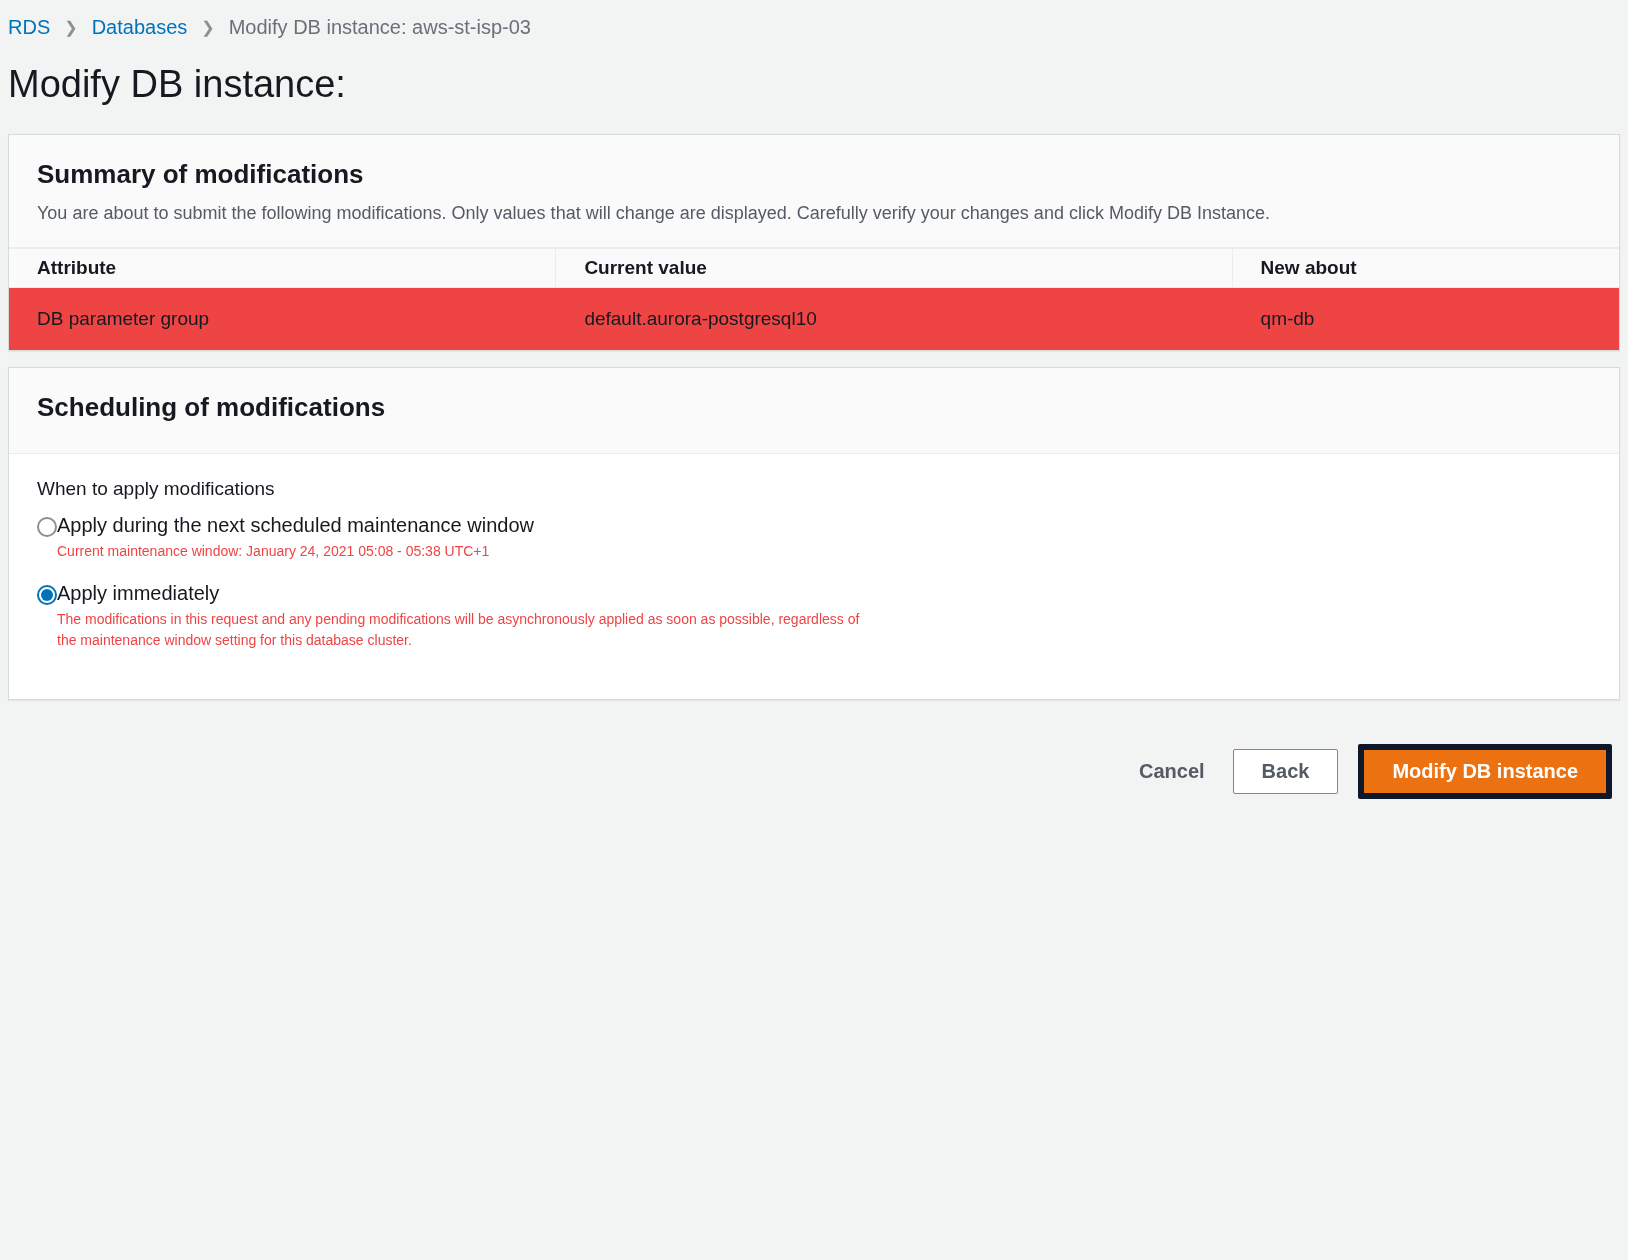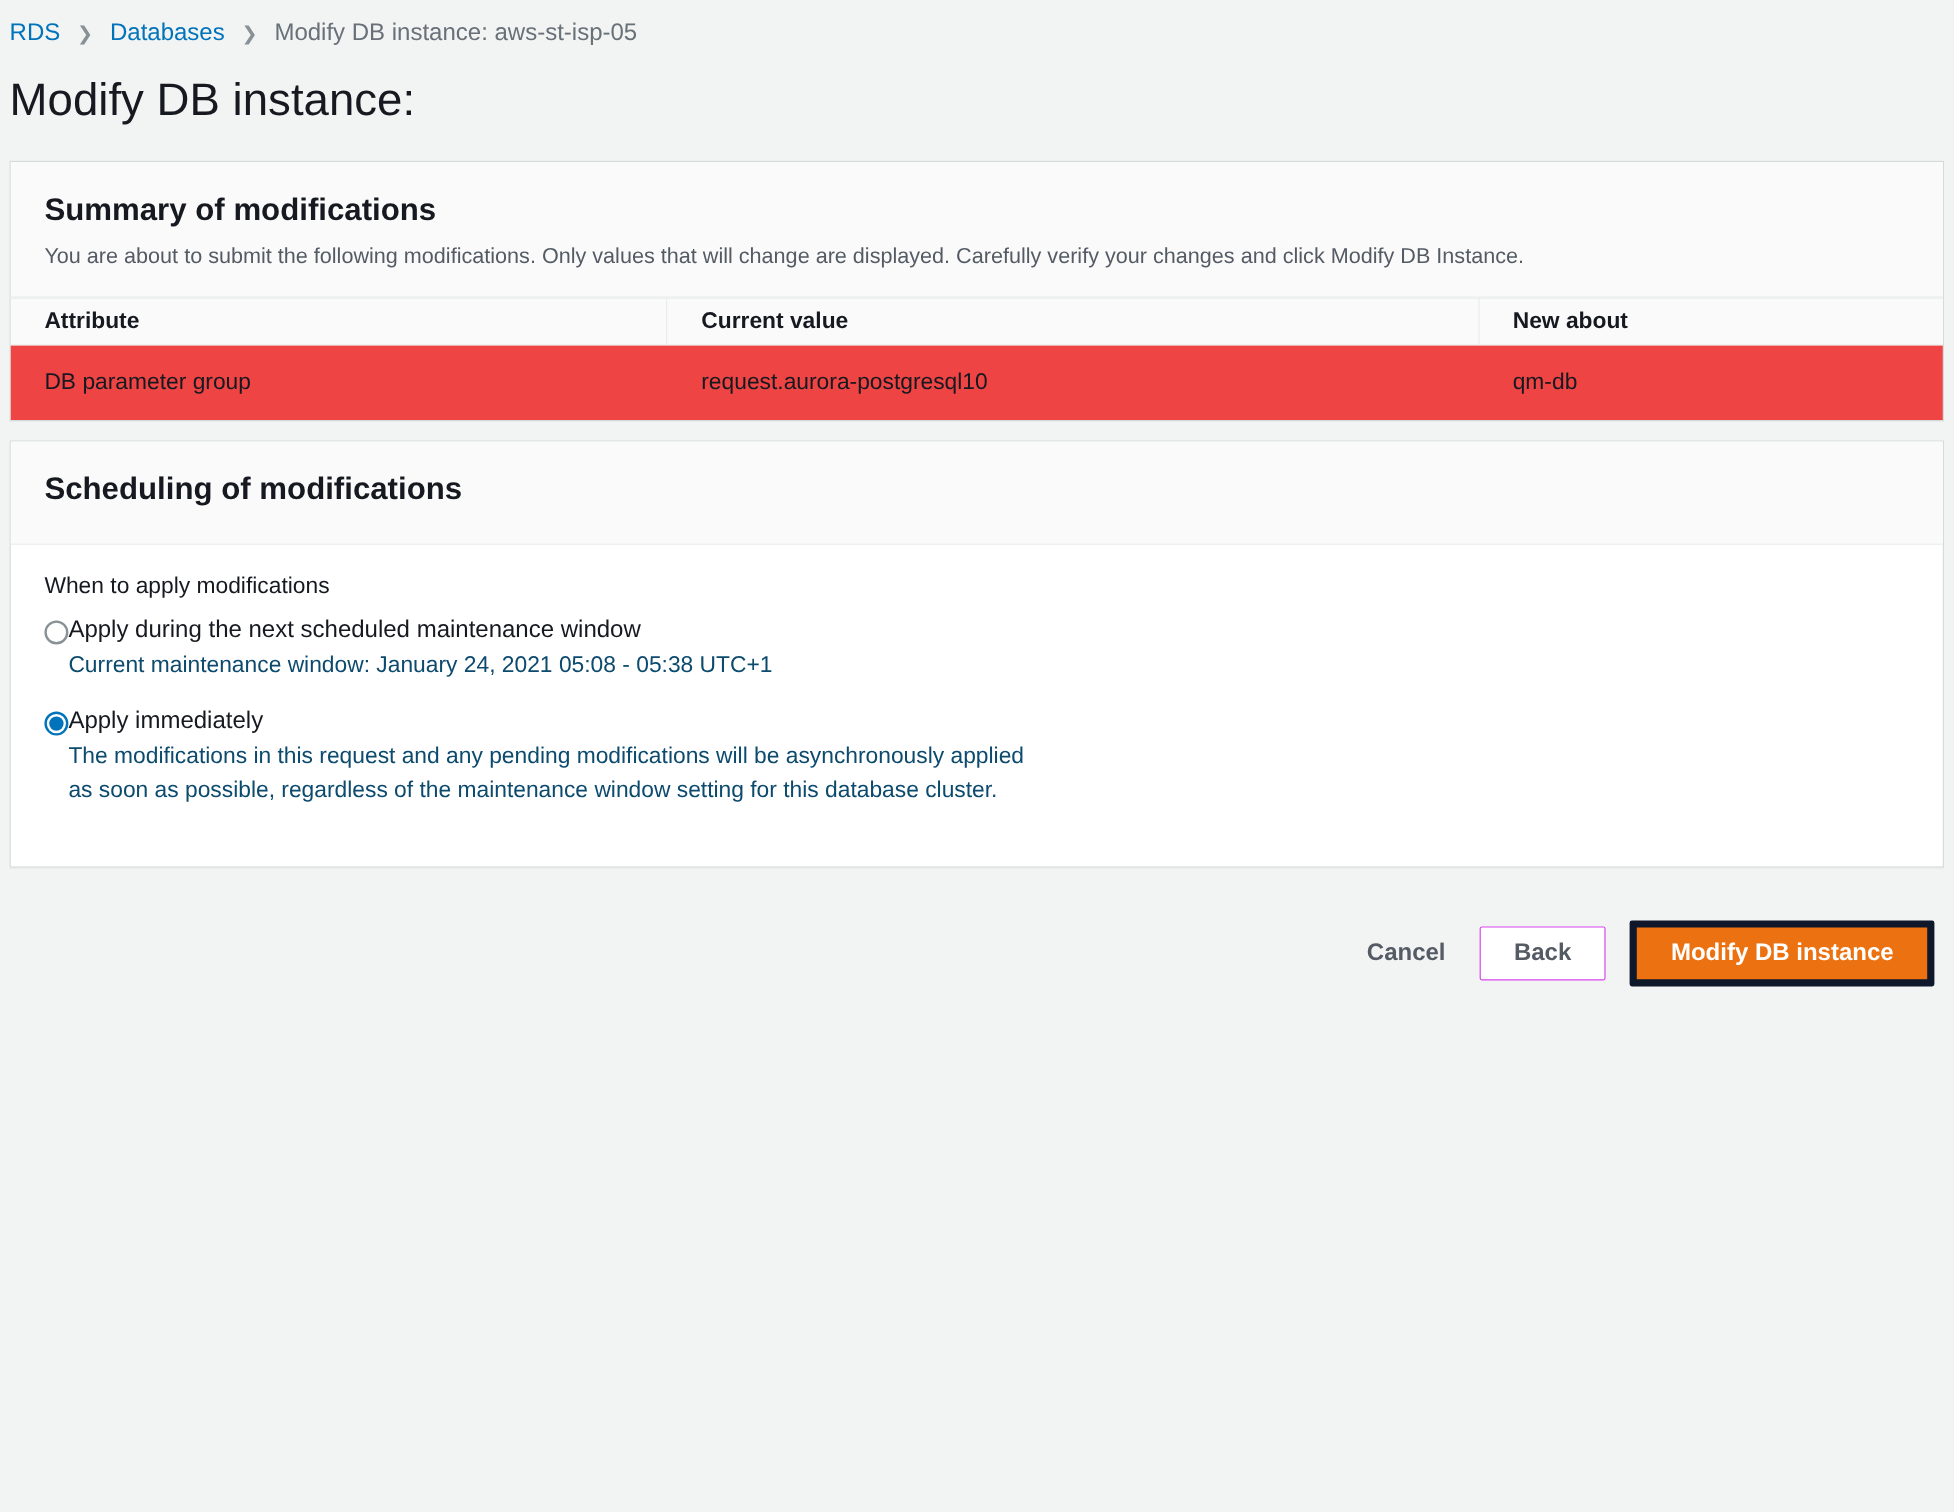--- a/index.html
+++ b/index.html
@@ -122,22 +122,22 @@
       height: 12px;
       background: #0073bb;
       border-radius: 50%;
     }
     .radio-content .radio-label {
       font-size: 20px;
       color: #16191f;
       margin-bottom: 4px;
     }
     .radio-content .radio-desc {
-      font-size: 19px;
-      color: #0c4a6e;
+      font-size: 14px;
+      color: #ef4444;
       line-height: 1.5;
       max-width: 820px;
     }
     .footer-actions {
       display: flex;
       justify-content: flex-end;
       align-items: center;
       gap: 20px;
       padding: 28px 8px 10px 8px;
     }
@@ -172,38 +172,38 @@
     }
   </style>
 </head>
 <body>
 
 <nav class="breadcrumb">
   <a href="#">RDS</a>
   <span class="chevron">❯</span>
   <a href="#">Databases</a>
   <span class="chevron">❯</span>
-  <span class="current">Modify DB instance: aws-st-isp-05</span>
+  <span class="current">Modify DB instance: aws-st-isp-03</span>
 </nav>
 
 <h1 class="page-title">Modify DB instance:</h1>
 
 <section class="panel">
   <div class="panel-header">
     <h2>Summary of modifications</h2>
     <p class="desc">You are about to submit the following modifications. Only values that will change are displayed. Carefully verify your changes and click Modify DB Instance.</p>
   </div>
   <div class="table-header">
     <div class="col col-attr">Attribute</div>
     <div class="col col-cur">Current value</div>
     <div class="col col-new">New about</div>
   </div>
   <div class="table-row">
     <div class="col col-attr">DB parameter group</div>
-    <div class="col col-cur">request.aurora-postgresql10</div>
+    <div class="col col-cur">default.aurora-postgresql10</div>
     <div class="col col-new">qm-db</div>
   </div>
 </section>
 
 <section class="panel">
   <div class="panel-header">
     <h2>Scheduling of modifications</h2>
   </div>
   <div class="panel-body">
     <div class="field-label">When to apply modifications</div>

